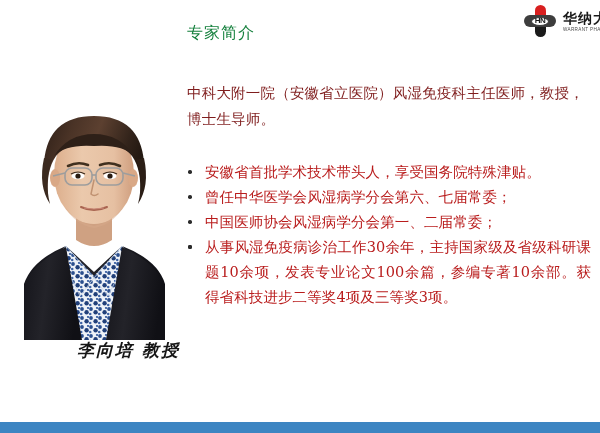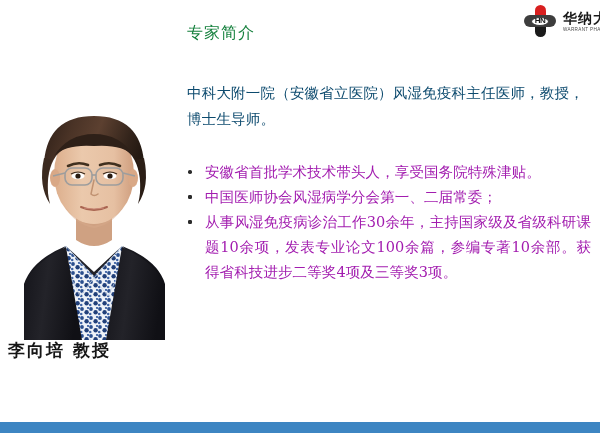--- a/index.html
+++ b/index.html
@@ -133,57 +133,58 @@
     top: 0;
     width: 172px;
     height: 240px;
   }
   #portrait svg { display: block; }
   #name-caption {
     position: absolute;
     left: 0;
     top: 238px;
     width: 172px;
-    text-align: left;
+    text-align: right;
     font-size: 17px;
     line-height: 24px;
     color: #161616;
     font-weight: bold;
     font-family: "DejaVu Serif", "Liberation Serif", serif;
     letter-spacing: 2px;
     white-space: nowrap;
+    font-style: italic;
   }
 
   
   #intro {
     position: absolute;
     left: 187px;
     top: 80px;
     width: 400px;
     font-size: 14.5px;
     line-height: 26px;
-    color: #0c4a6e;
+    color: #7f1d1d;
     font-family: "DejaVu Serif", "Liberation Serif", serif;
     letter-spacing: 0.2px;
   }
   #bullet-list {
     position: absolute;
     left: 187px;
     top: 160px;
     width: 404px;
     margin: 0;
     padding: 0;
     list-style: none;
   }
   #bullet-list li {
     position: relative;
     padding-left: 18px;
     font-size: 14.5px;
     line-height: 25px;
-    color: #a21caf;
+    color: #b91c1c;
     font-family: "DejaVu Serif", "Liberation Serif", serif;
     letter-spacing: 0.1px;
     text-align: justify;
   }
   #bullet-list li .dot {
     position: absolute;
     left: 1px;
     top: 10px;
     width: 3.5px;
     height: 3.5px;
@@ -307,21 +308,21 @@
         </g>
       </svg>
     </div>
     <div id="name-caption">李向培 教授</div>
   </div>
 
   <div id="intro">中科大附一院（安徽省立医院）风湿免疫科主任医师，教授，博士生导师。</div>
 
   <ul id="bullet-list">
     <li><span class="dot"></span><span>安徽省首批学术技术带头人，享受国务院特殊津贴。</span></li>
-    <li><span class="dot"></span></li>
+    <li><span class="dot"></span><span>曾任中华医学会风湿病学分会第六、七届常委；</span></li>
     <li><span class="dot"></span><span>中国医师协会风湿病学分会第一、二届常委；</span></li>
     <li><span class="dot"></span></li>
     <li><span class="dot"></span><span>从事风湿免疫病诊治工作30余年，主持国家级及省级科研课题10余项，发表专业论文100余篇，参编专著10余部。获得省科技进步二等奖4项及三等奖3项。</span></li>
   </ul>
 
   <div id="footer-bar" style="background: rgb(61, 133, 194);"></div>
 
 </div>
 
 </body></html>

